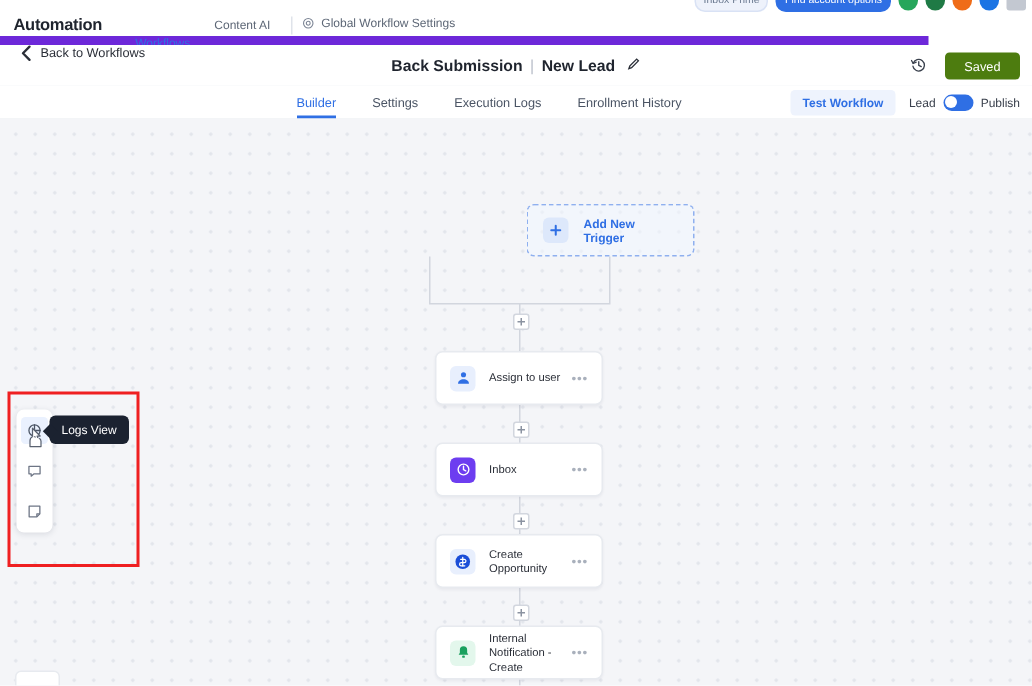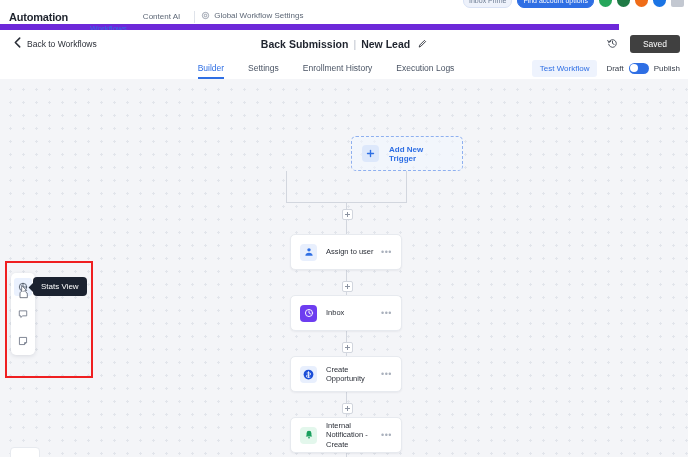--- a/index.html
+++ b/index.html
@@ -120,21 +120,21 @@
     left: 0; top: 30px;
     width: 688px; height: 27px;
     background: #ffffff;
     border-bottom: 1px solid #eceef2;
   }
   .back {
     position: absolute;
     left: 14px; top: 0;
     height: 27px;
     display: flex;
-    align-items: center;
+    align-items: flex-start;
     gap: 6px;
     font-size: 8.5px;
     color: #2b2f38;
     cursor: pointer;
   }
   .wf-title {
     position: absolute;
     left: 0; top: 0;
     width: 688px; height: 27px;
     display: flex;
@@ -158,21 +158,21 @@
   .hdr-right {
     position: absolute;
     right: 8px; top: 0;
     height: 27px;
     display: flex;
     align-items: center;
     gap: 12px;
   }
   .hist-icon { cursor: pointer; display: flex; }
   .saved-btn {
-    background: #404040;
+    background: #4d7c0f;
     color: #ffffff;
     font-size: 8.5px;
     border: none;
     border-radius: 3px;
     padding: 4px 13px;
     cursor: pointer;
     font-family: inherit;
   }
 
   
@@ -215,20 +215,21 @@
   .test-btn {
     background: #eef3fd;
     color: #2f6fe4;
     font-size: 8px;
     border: none;
     border-radius: 3px;
     padding: 4px 8px;
     cursor: pointer;
     font-family: inherit;
     white-space: nowrap;
+    font-weight: bold;
   }
   .pubwrap {
     display: flex;
     align-items: center;
     gap: 5px;
     font-size: 8px;
     color: #3a414d;
   }
   .toggle {
     width: 20px; height: 11px;
@@ -511,27 +512,27 @@
         </svg>
       </span>
       <button class="saved-btn">Saved</button>
     </div>
   </div>
 
   <div class="tabbar">
     <div class="tabs">
       <div class="tab active">Builder</div>
       <div class="tab">Settings</div>
+      <div class="tab">Execution Logs</div>
       <div class="tab">Enrollment History</div>
-      <div class="tab">Execution Logs</div>
     </div>
     <div class="tabbar-right">
       <button class="test-btn">Test Workflow</button>
       <div class="pubwrap">
-        <span>Draft</span>
+        <span>Lead</span>
         <div class="toggle"></div>
         <span>Publish</span>
       </div>
     </div>
   </div>
 
   <div class="canvas">
 
     <div class="vline" style="left:286px; top:92px; height:31px;"></div>
     <div class="vline" style="left:406px; top:92px; height:31px;"></div>
@@ -623,21 +624,21 @@
         </svg>
       </div>
       <div class="tbtn">
         <svg width="10" height="10" viewBox="0 0 14 14" fill="none" stroke="#6d7585" stroke-width="1.2" stroke-linejoin="round">
           <path d="M2 2h10v7.2L9.2 12H2z"></path>
           <polyline points="12,9.2 9.2,9.2 9.2,12"></polyline>
         </svg>
       </div>
     </div>
 
-    <div class="tooltip">Stats View</div>
+    <div class="tooltip">Logs View</div>
 
     <div class="cursor">
       <svg width="15" height="19" viewBox="0 0 18 22" fill="#ffffff" stroke="#5a6270" stroke-width="1" stroke-linejoin="round">
         <path d="M5.6 3.8v8.4l1.9-1.6 1.2 3.6 1.9-.7-1.3-3.5h2.4z"></path>
         <path d="M5.6 10.6c-1.3.5-2 1.6-2 3.2v4.6h8.8v-4.2c0-1.2-.5-2-1.5-2.3"></path>
       </svg>
     </div>
 
     <div class="annot"></div>
 

